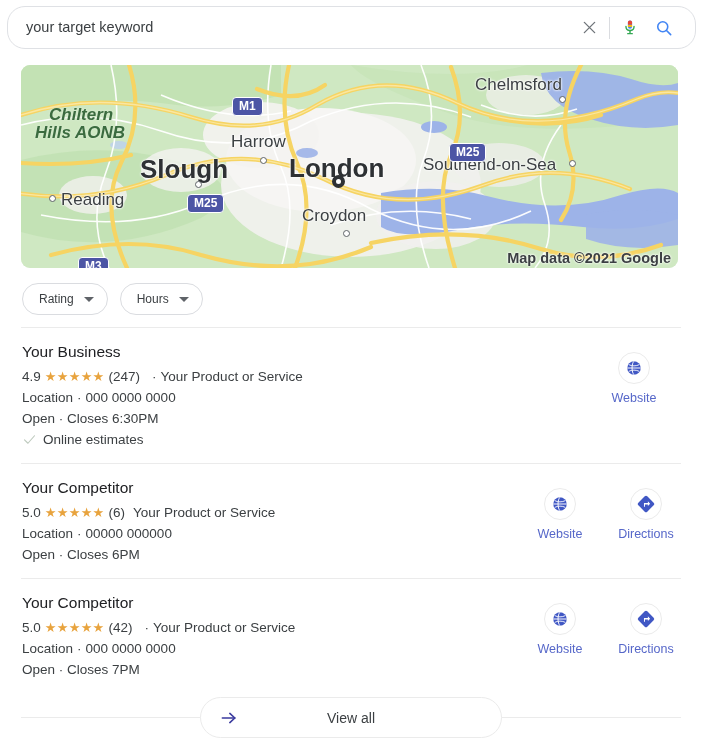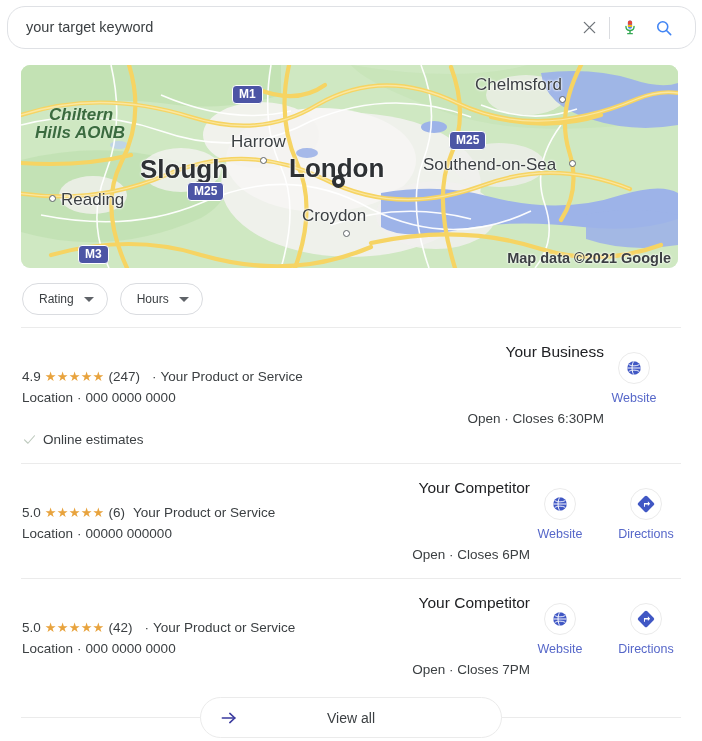--- a/index.html
+++ b/index.html
@@ -65,20 +65,21 @@
     position: absolute; width: 13px; height: 13px; border-radius: 50%;
     background: #fff; border: 4px solid #2e3134;
   }
   .mshield {
     position: absolute;
     background: #4c55a5; color: #fff;
     font-size: 12px; font-weight: bold;
     border-radius: 4px; padding: 1px 6px 2px 6px;
     border: 1.4px solid #fff;
     font-family: "Liberation Sans", sans-serif;
+    margin-top: 12px;
   }
   .mapattr {
     position: absolute; right: 7px; bottom: 2px;
     font-size: 14.5px; font-weight: bold; color: #3c4043;
     font-family: "Liberation Sans", sans-serif;
     text-shadow: 0 0 3px #fff, 0 0 2px #fff;
   }
 
   
   .chips { position: absolute; left: 22px; top: 283px; display: flex; gap: 12px; }
@@ -95,21 +96,21 @@
   }
 
   
   .results { position: absolute; left: 0; top: 327px; width: 702px; }
   .divider { height: 1px; background: #ebebeb; margin: 0 21px; }
   .listing {
     position: relative;
     padding: 14px 24px 13px 22px;
     display: flex; align-items: flex-start; cursor: pointer;
   }
-  .linfo { flex: 1 1 auto; min-width: 0; text-align: right; }
+  .linfo { flex: 1 1 auto; min-width: 0; }
   .ltitle {
     font-size: 15.5px; color: #202124; line-height: 20px;
     margin-bottom: 4px; font-family: "Liberation Sans", sans-serif;
   }
   .lrow {
     font-size: 13.5px; color: #3c4043; line-height: 21px;
     font-family: "Liberation Sans", sans-serif;
     display: flex; align-items: center; flex-wrap: nowrap;
   }
   .lrow.plain { display: block; }

